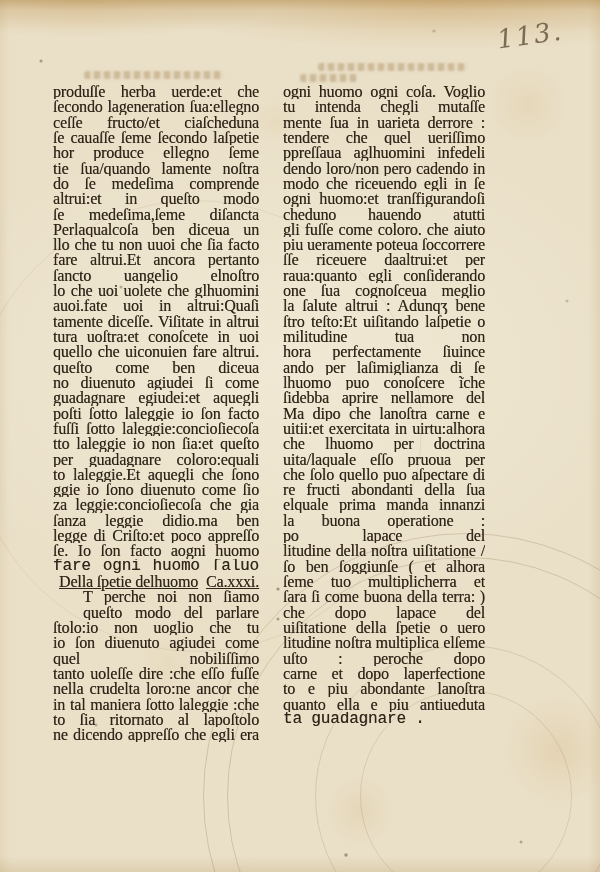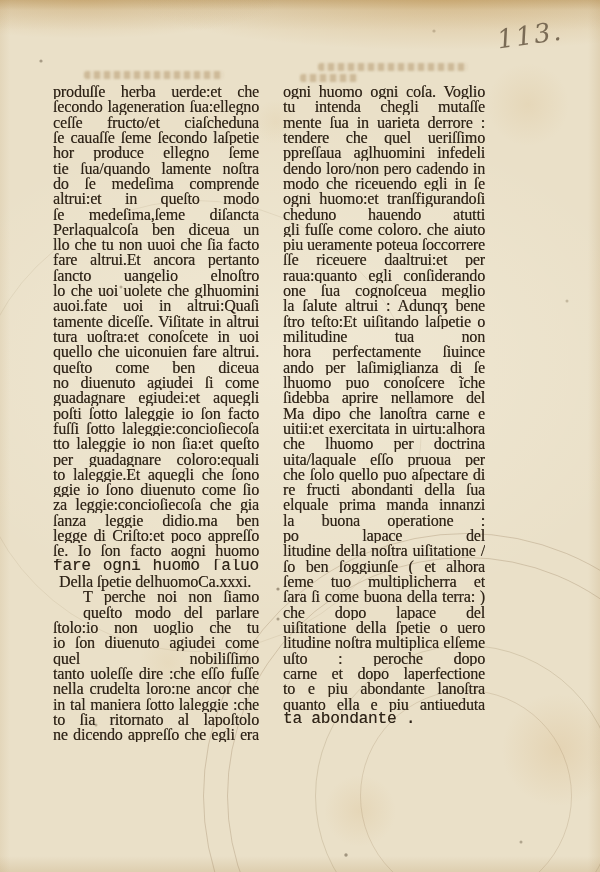--- a/index.html
+++ b/index.html
@@ -31,21 +31,21 @@
     color:#2e2317;
     text-shadow:0.3px 0 0 rgba(46,35,23,0.55);
   }
   .col.left  { left:53px;  width:206px; }
   .col.right { left:283px; width:202px; }
 
   .tl  { text-align:justify; text-align-last:justify; height:15.32px; overflow:hidden; }
   .tl.end { text-align-last:left;font-family:Liberation Mono, monospace; }
   .tl.ind { padding-left:30px;font-family:Liberation Serif, serif; }
 
-  .hd { display:flex; height:15.32px; padding-left:6px; }
+  .hd { display:flex; justify-content:space-between; height:15.32px; padding-left:6px;text-decoration:underline; }
 
   
   .folio {
     position:absolute; left:497px; top:22px;
     font-family:"DejaVu Serif",serif; font-style:italic;
     font-size:26px; line-height:1; letter-spacing:2px;
     color:#6f604b; transform:rotate(-8deg); opacity:0.9;
   }
 
   
@@ -184,16 +184,16 @@
       <div class="tl">ſo ben ſoggiunſe ( et alhora ſaprai chel</div>
       <div class="tl">ſeme tuo multiplicherra et laſchiatta tua</div>
       <div class="tl">ſara ſi come buona della terra: ) Vedi</div>
       <div class="tl">che dopo lapace del tabernacolo:dopo la</div>
       <div class="tl">uiſitatione della ſpetie o uero della ſimi</div>
       <div class="tl">litudine noſtra multiplica elſeme del gi</div>
       <div class="tl">uſto : peroche dopo lamaceratione della</div>
       <div class="tl">carne et dopo laperfectione dellopera tã</div>
       <div class="tl">to e piu abondante lanoſtra predicatione</div>
       <div class="tl">quanto ella e piu antiueduta dalla ſancti</div>
-      <div class="tl end">ta abondante .</div>
+      <div class="tl end">ta guadagnare .</div>
     </div>
 
 </div>
 
 </body></html>

